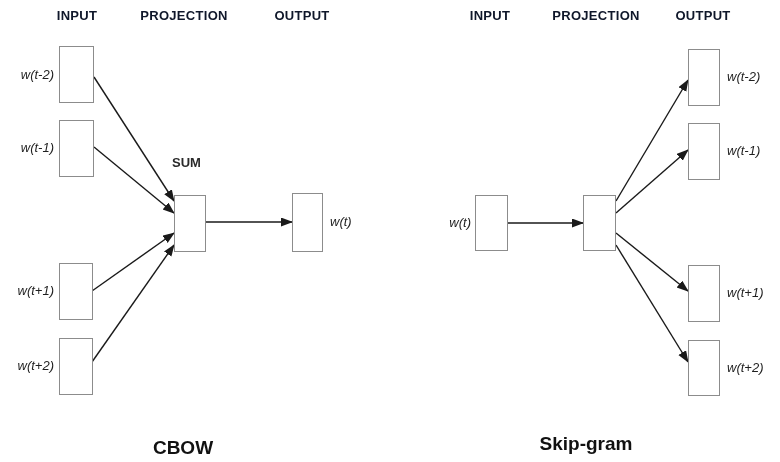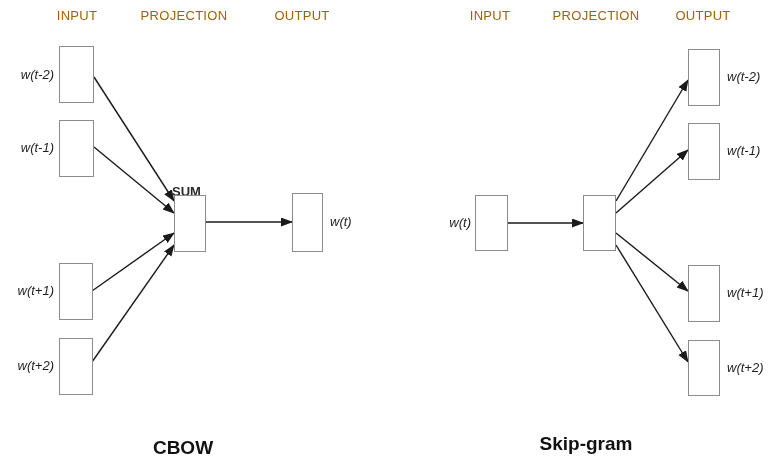--- a/index.html
+++ b/index.html
@@ -27,23 +27,23 @@
     font-size: 13px;
     color: #1f1f1f;
     line-height: 16px;
     white-space: nowrap;
     font-style: italic;
   }
   .lbl.right-align { text-align: right; }
   .col-header {
     position: absolute;
     font-size: 13px;
-    font-weight: 400;
+    font-weight: 700;
     letter-spacing: 0.3px;
-    color: #a16207;
+    color: #0f172a;
     transform: translateX(-50%);
     white-space: nowrap;
   }
   .sum-label {
     position: absolute;
     font-size: 13px;
     font-weight: 600;
     color: #2a2a2a;
   }
   .caption {
@@ -89,21 +89,21 @@
   <div class="nn-box" style="left:59px; top:46px;  width:35px; height:57px;"></div>
   <div class="nn-box" style="left:59px; top:120px; width:35px; height:57px;"></div>
   <div class="nn-box" style="left:59px; top:263px; width:34px; height:57px;"></div>
   <div class="nn-box" style="left:59px; top:338px; width:34px; height:57px;"></div>
 
   <div class="lbl right-align" style="left:8px; top:67px;  width:46px;">w(t-2)</div>
   <div class="lbl right-align" style="left:8px; top:140px; width:46px;">w(t-1)</div>
   <div class="lbl right-align" style="left:8px; top:283px; width:46px;">w(t+1)</div>
   <div class="lbl right-align" style="left:8px; top:358px; width:46px;">w(t+2)</div>
 
-  <div class="sum-label" style="left:172px; top:155px;margin-top:29px;">SUM</div>
+  <div class="sum-label" style="left:172px; top:155px;">SUM</div>
   <div class="nn-box" style="left:174px; top:195px; width:32px; height:57px;"></div>
 
   <div class="nn-box" style="left:292px; top:193px; width:31px; height:59px;"></div>
   <div class="lbl" style="left:330px; top:214px;">w(t)</div>
 
   <div class="caption" style="left:183px; top:437px;">CBOW</div>
 
   <div class="col-header" style="left:490px; top:8px;">INPUT</div>
   <div class="col-header" style="left:596px; top:8px;">PROJECTION</div>
   <div class="col-header" style="left:703px; top:8px;">OUTPUT</div>

